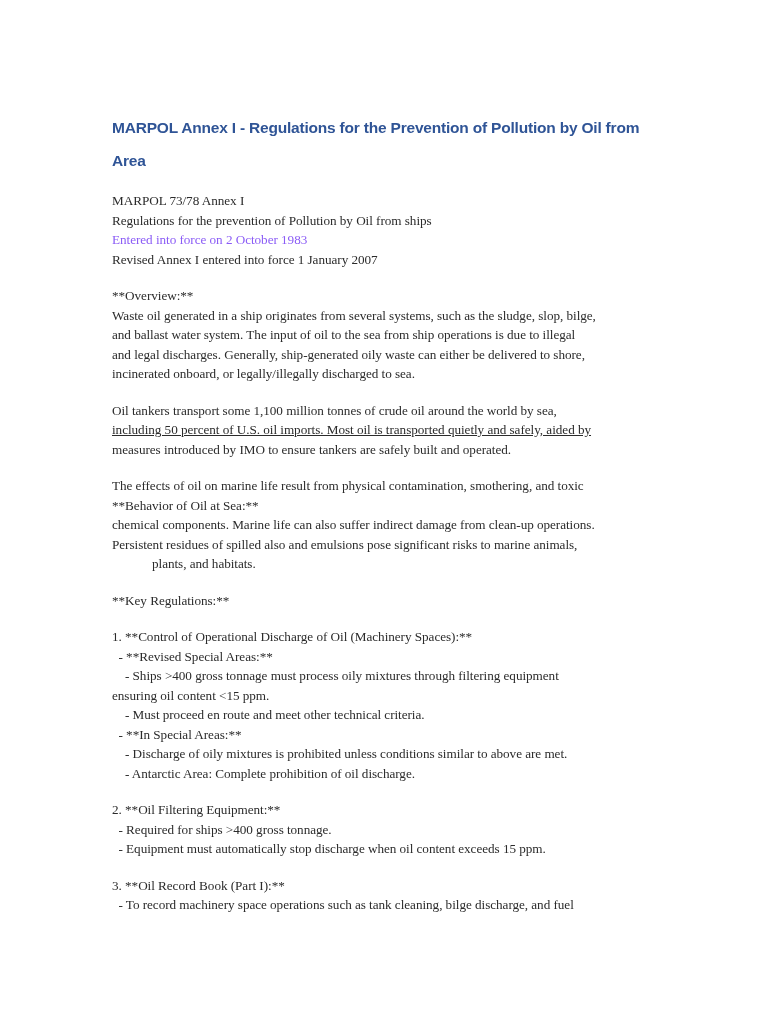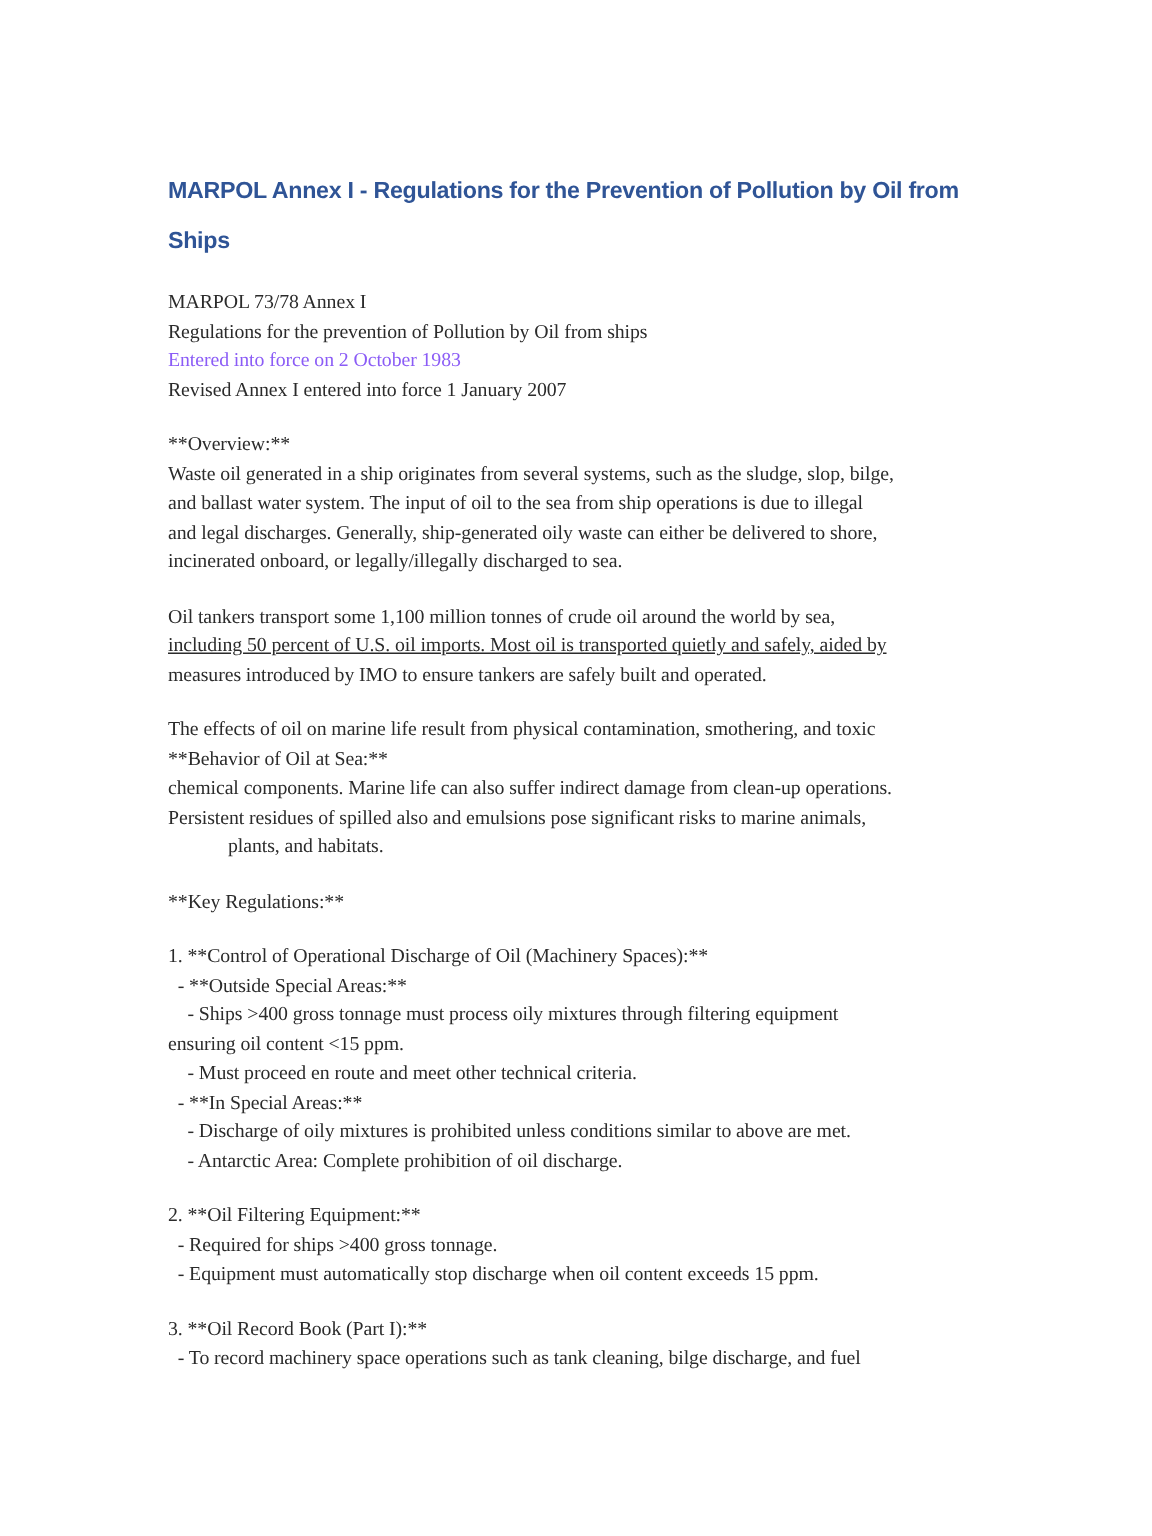--- a/index.html
+++ b/index.html
@@ -51,21 +51,21 @@
     color: #2b2b2b;
     min-height: 19.5px;
   }
 </style>
 </head>
 <body>
 
 <div class="page">
   <h1 class="doc-title" style="color: rgb(47, 84, 150);">
     <div class="title-line">MARPOL Annex I - Regulations for the Prevention of Pollution by Oil from</div>
-    <div class="title-line">Ships</div>
+    <div class="title-line">Area</div>
   </h1>
   <div class="doc-body" id="doc-body">
       <div class="para">
         <div class="line" style="color: rgb(43, 43, 43);">MARPOL 73/78 Annex I</div>
         <div class="line" style="color: rgb(43, 43, 43);">Regulations for the prevention of Pollution by Oil from ships</div>
         <div class="line" style="color: #8b5cf6;">Entered into force on 2 October 1983</div>
         <div class="line" style="color: rgb(43, 43, 43);">Revised Annex I entered into force 1 January 2007</div>
       </div>
       <div class="para">
         <div class="line" style="color: rgb(43, 43, 43);">**Overview:**</div>
@@ -84,21 +84,21 @@
         <div class="line" style="color: rgb(43, 43, 43);">**Behavior of Oil at Sea:**</div>
         <div class="line" style="color: rgb(43, 43, 43);">chemical components. Marine life can also suffer indirect damage from clean-up operations.</div>
         <div class="line" style="color: rgb(43, 43, 43);">Persistent residues of spilled also and emulsions pose significant risks to marine animals,</div>
         <div class="line" style="color: rgb(43, 43, 43); margin-left: 40px;">plants, and habitats.</div>
       </div>
       <div class="para">
         <div class="line" style="color: rgb(43, 43, 43);">**Key Regulations:**</div>
       </div>
       <div class="para">
         <div class="line" style="color: rgb(43, 43, 43);">1. **Control of Operational Discharge of Oil (Machinery Spaces):**</div>
-        <div class="line" style="color: rgb(43, 43, 43);">  - **Outside Special Areas:**</div>
+        <div class="line" style="color: rgb(43, 43, 43);">  - **Revised Special Areas:**</div>
         <div class="line" style="color: rgb(43, 43, 43);">    - Ships &gt;400 gross tonnage must process oily mixtures through filtering equipment</div>
         <div class="line" style="color: rgb(43, 43, 43);">ensuring oil content &lt;15 ppm.</div>
         <div class="line" style="color: rgb(43, 43, 43);">    - Must proceed en route and meet other technical criteria.</div>
         <div class="line" style="color: rgb(43, 43, 43);">  - **In Special Areas:**</div>
         <div class="line" style="color: rgb(43, 43, 43);">    - Discharge of oily mixtures is prohibited unless conditions similar to above are met.</div>
         <div class="line" style="color: rgb(43, 43, 43);">    - Antarctic Area: Complete prohibition of oil discharge.</div>
       </div>
       <div class="para">
         <div class="line" style="color: rgb(43, 43, 43);">2. **Oil Filtering Equipment:**</div>
         <div class="line" style="color: rgb(43, 43, 43);">  - Required for ships &gt;400 gross tonnage.</div>

